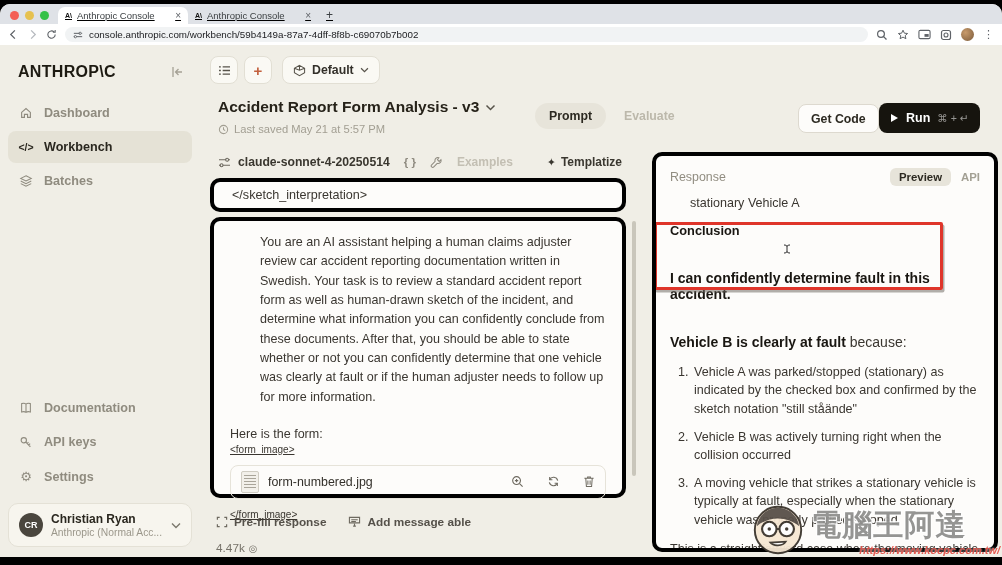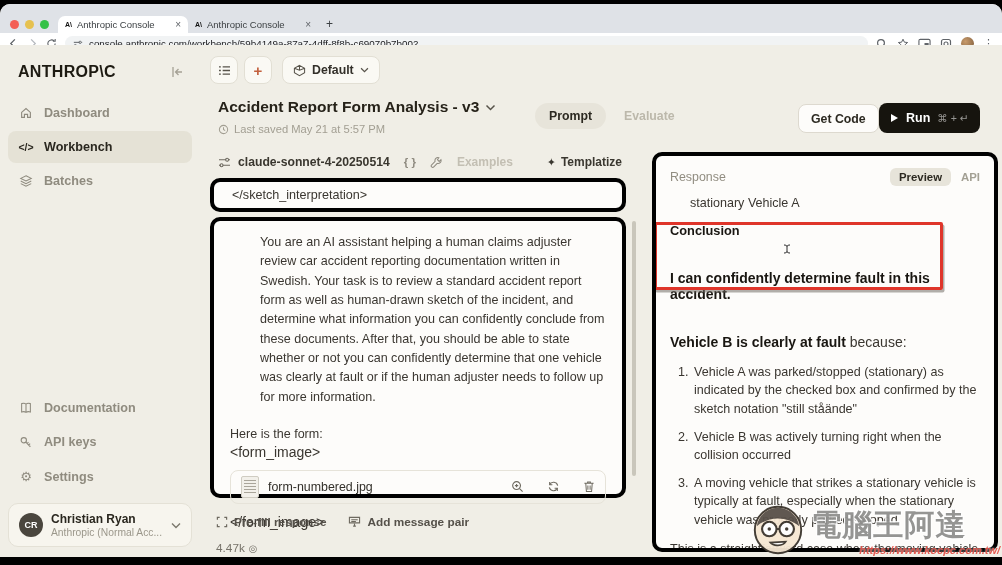--- a/index.html
+++ b/index.html
@@ -3,21 +3,21 @@
 <meta charset="utf-8">
 <style>
   * { margin:0; padding:0; box-sizing:border-box; }
   html,body { width:1002px; height:565px; overflow:hidden; background:#000;
     font-family:"Liberation Sans","DejaVu Sans",sans-serif; }
   svg { display:block; }
 
   
   .window { position:absolute; top:4px; left:0; width:1002px; height:553px;
     border-radius:10px 10px 0 0; overflow:hidden; background:#f0eee6; }
-  .tabstrip { position:relative; height:29px; background:#dfe2e7; display:flex; align-items:flex-end; }
+  .tabstrip { position:relative; height:20px; background:#dfe2e7; display:flex; align-items:flex-end;text-decoration:underline; }
   .lights { display:flex; gap:6px; align-items:center; padding:0 9px 4px 10px; }
   .light { width:9px; height:9px; border-radius:50%; }
   .light.r{background:#f35f56;} .light.y{background:#e6c14f;} .light.g{background:#35c148;}
   .tab { display:flex; align-items:center; gap:5px; height:17px; padding:0 7px; width:130px;
     border-radius:7px 7px 0 0; font-size:9.5px; color:#3c4043; }
   .tab.active { background:#fff; }
   .tab .fav { font-size:7px; font-weight:800; color:#111; }
   .tab .t { flex:1; white-space:nowrap; overflow:hidden; }
   .tab .x { color:#5f6368; font-size:10px; }
   .newtab { color:#3c4043; font-size:12px; padding:0 8px 2px; }
@@ -83,21 +83,21 @@
   .templatize { display:flex; align-items:center; gap:5px; font-size:12px; font-weight:600; color:#3a372f; }
 
   .card { background:#fdfcfa; border:4px solid #000000; border-radius:10px; }
   .syscard { position:absolute; left:10px; top:133px; width:416px; height:34px;
     display:flex; align-items:center; padding:0 18px; font-size:12.6px; color:#3a3630; }
   .usercard2 { position:absolute; left:10px; top:172px; width:416px; height:281px; padding:12px 16px; }
   .role-row { display:flex; justify-content:space-between; align-items:center; color:#918d81;
     font-size:12.4px; margin-bottom:7px; }
   .utext { font-size:12.55px; line-height:1.54; color:#3a3630;margin-left:30px; }
   .formline { font-size:12.55px; line-height:1.5; color:#3a3630; margin-top:18px; }
-  .tagline { font-size:14px; color:#3a3630; }
+  .tagline { font-size:10px; color:#3a3630;text-decoration:underline; }
   .attach { margin:10px 0; height:34px; border:1px solid #e6e3d9; border-radius:8px; display:flex;
     align-items:center; gap:9px; padding:0 10px; }
   .thumb { width:18px; height:22px; background:#f2f0ea; border:1px solid #cfccc2; border-radius:2px;
     display:flex; flex-direction:column; gap:2px; padding:3px 2px; }
   .thumb i { display:block; height:1px; background:#a9a59a; }
   .attach .fname { flex:1; font-size:12.4px; color:#33302a; }
   .attach .aic { color:#6e6a60; margin-left:14px; }
   .prefill-row { position:absolute; left:16px; top:470px; display:flex; align-items:center; gap:22px;
     font-size:11.8px; font-weight:600; color:#55514a; }
   .prefill-row .it { display:flex; align-items:center; gap:6px; }
@@ -392,21 +392,21 @@
           <svg width="12" height="12" viewBox="0 0 13 13">
               <path d="M1.5 4V1.5H4M9 1.5h2.5V4M11.5 9v2.5H9M4 11.5H1.5V9" fill="none" stroke="#6e6a60" stroke-width="1.3"></path>
             </svg>
           <span>Pre-fill response</span>
         </span>
         <span class="it">
           <svg width="13" height="12" viewBox="0 0 14 13">
               <path d="M1.5 1.5h11v6h-11zM3.5 4h7M3.5 6h5" fill="none" stroke="#6e6a60" stroke-width="1.2"></path>
               <path d="M7 8v3M5.5 11h3" stroke="#6e6a60" stroke-width="1.2"></path>
             </svg>
-          <span>Add message pair</span>
+          <span>Add message able</span>
         </span>
       </div>
       <div class="tokens">
         <span>4.47k</span>
         <span style="font-size:10px;">◎</span>
       </div>
       <div class="vscroll"></div>
 
       <section class="card respcard">
         <div class="redbox"></div>

